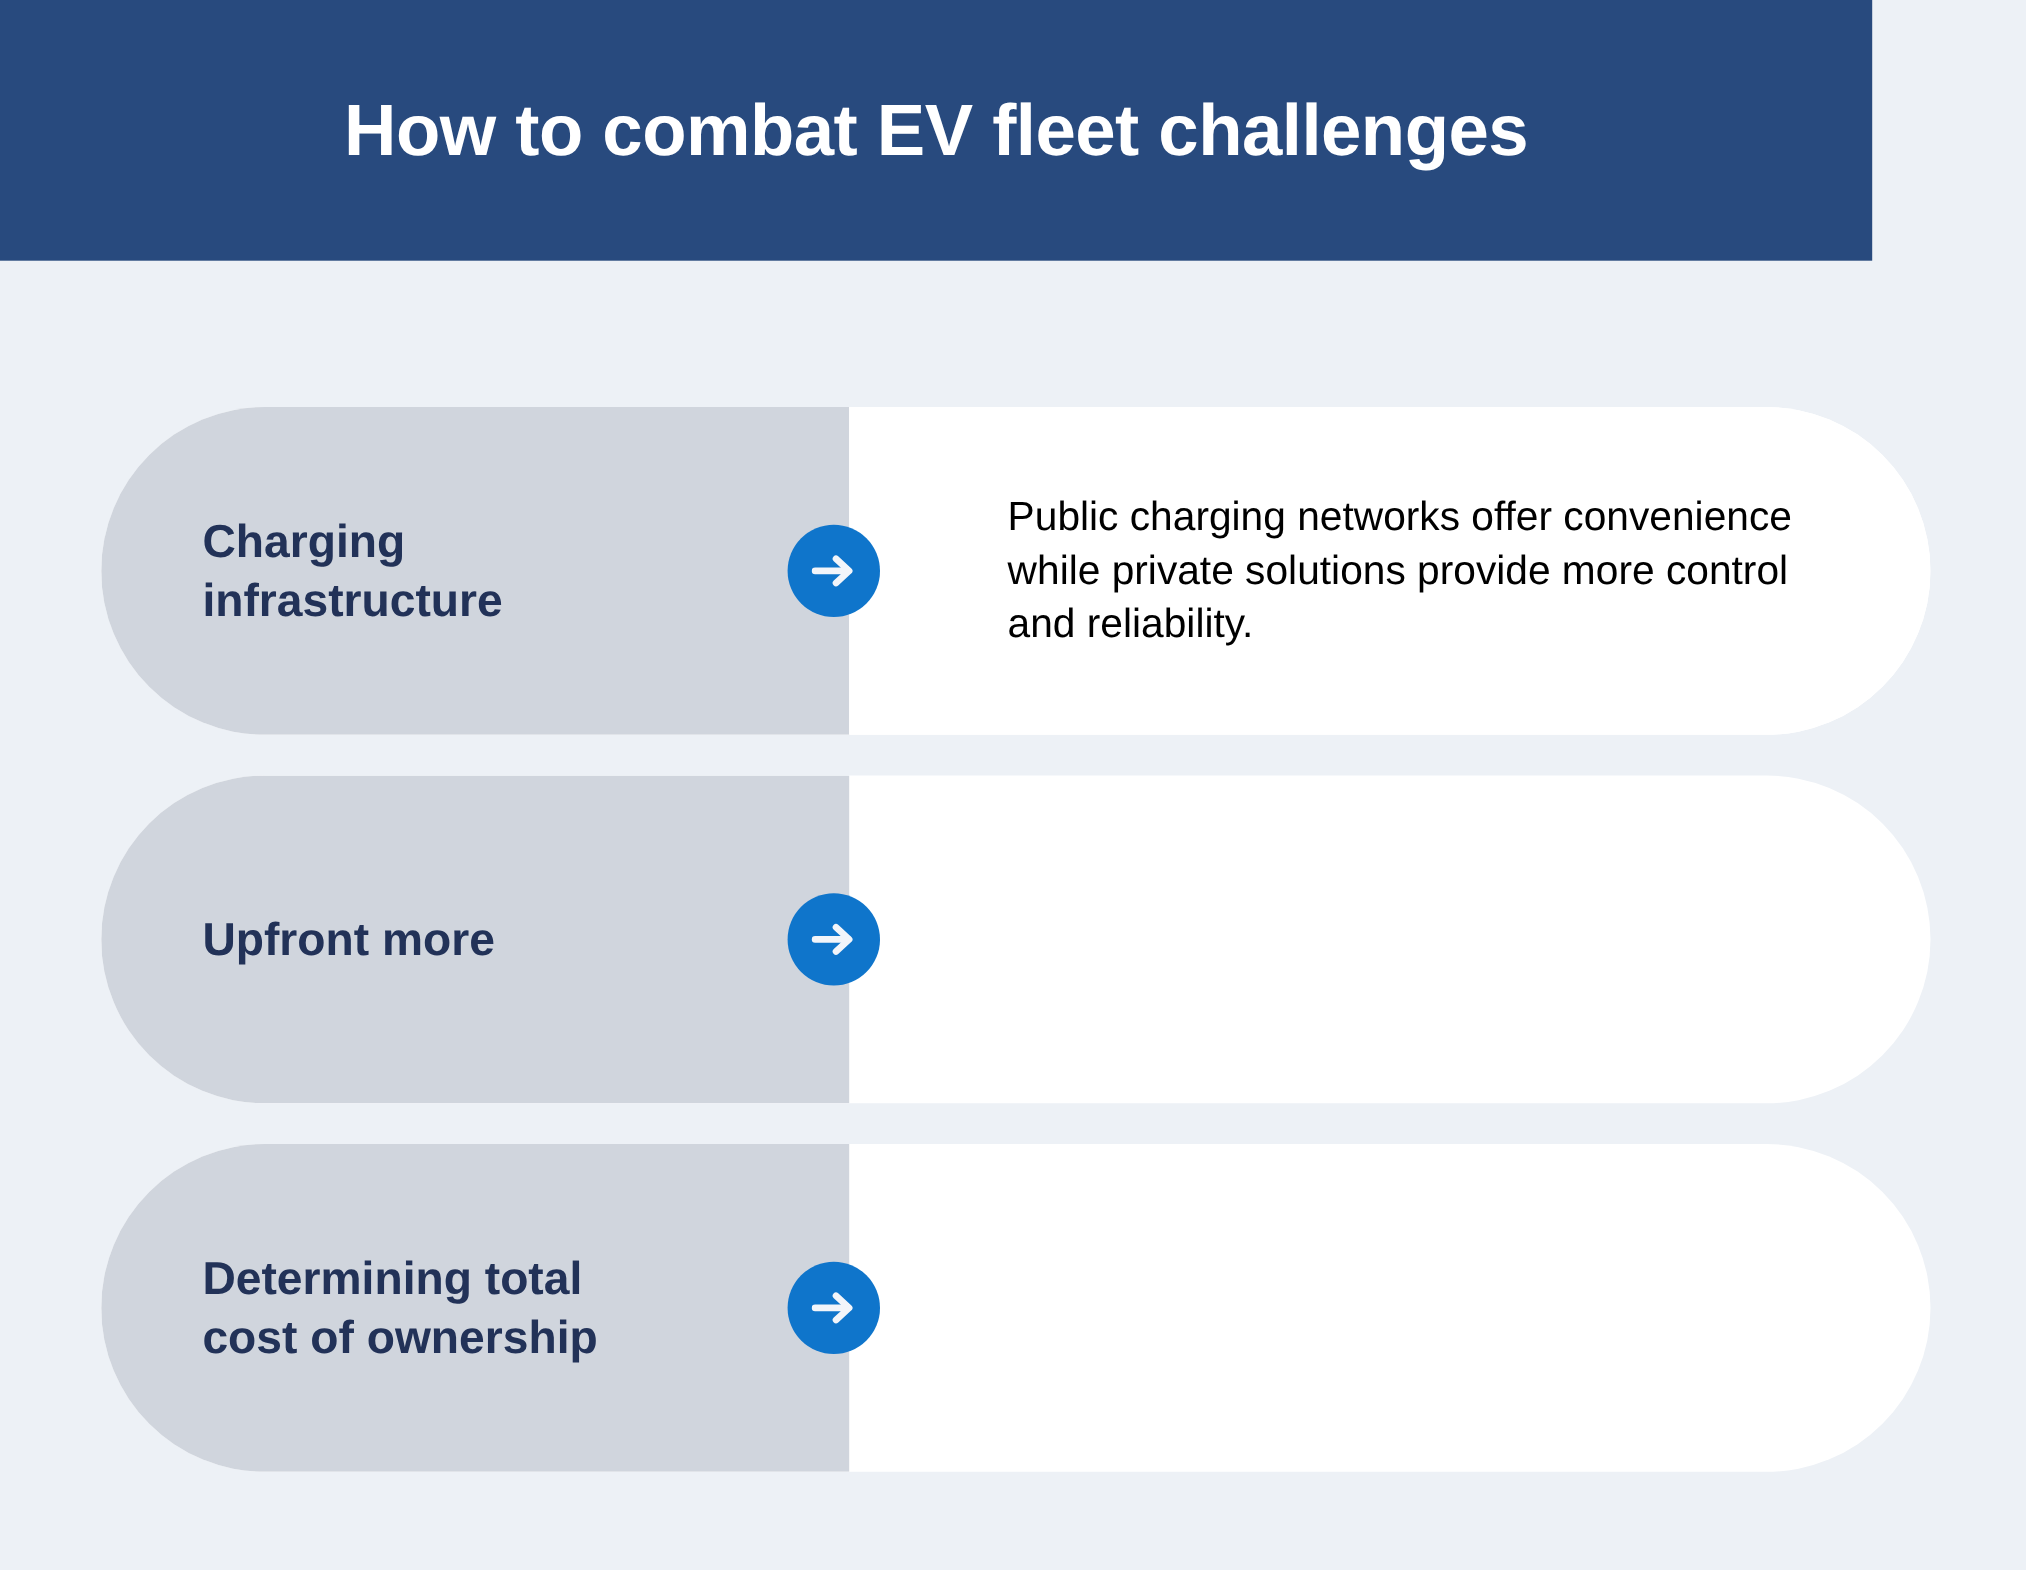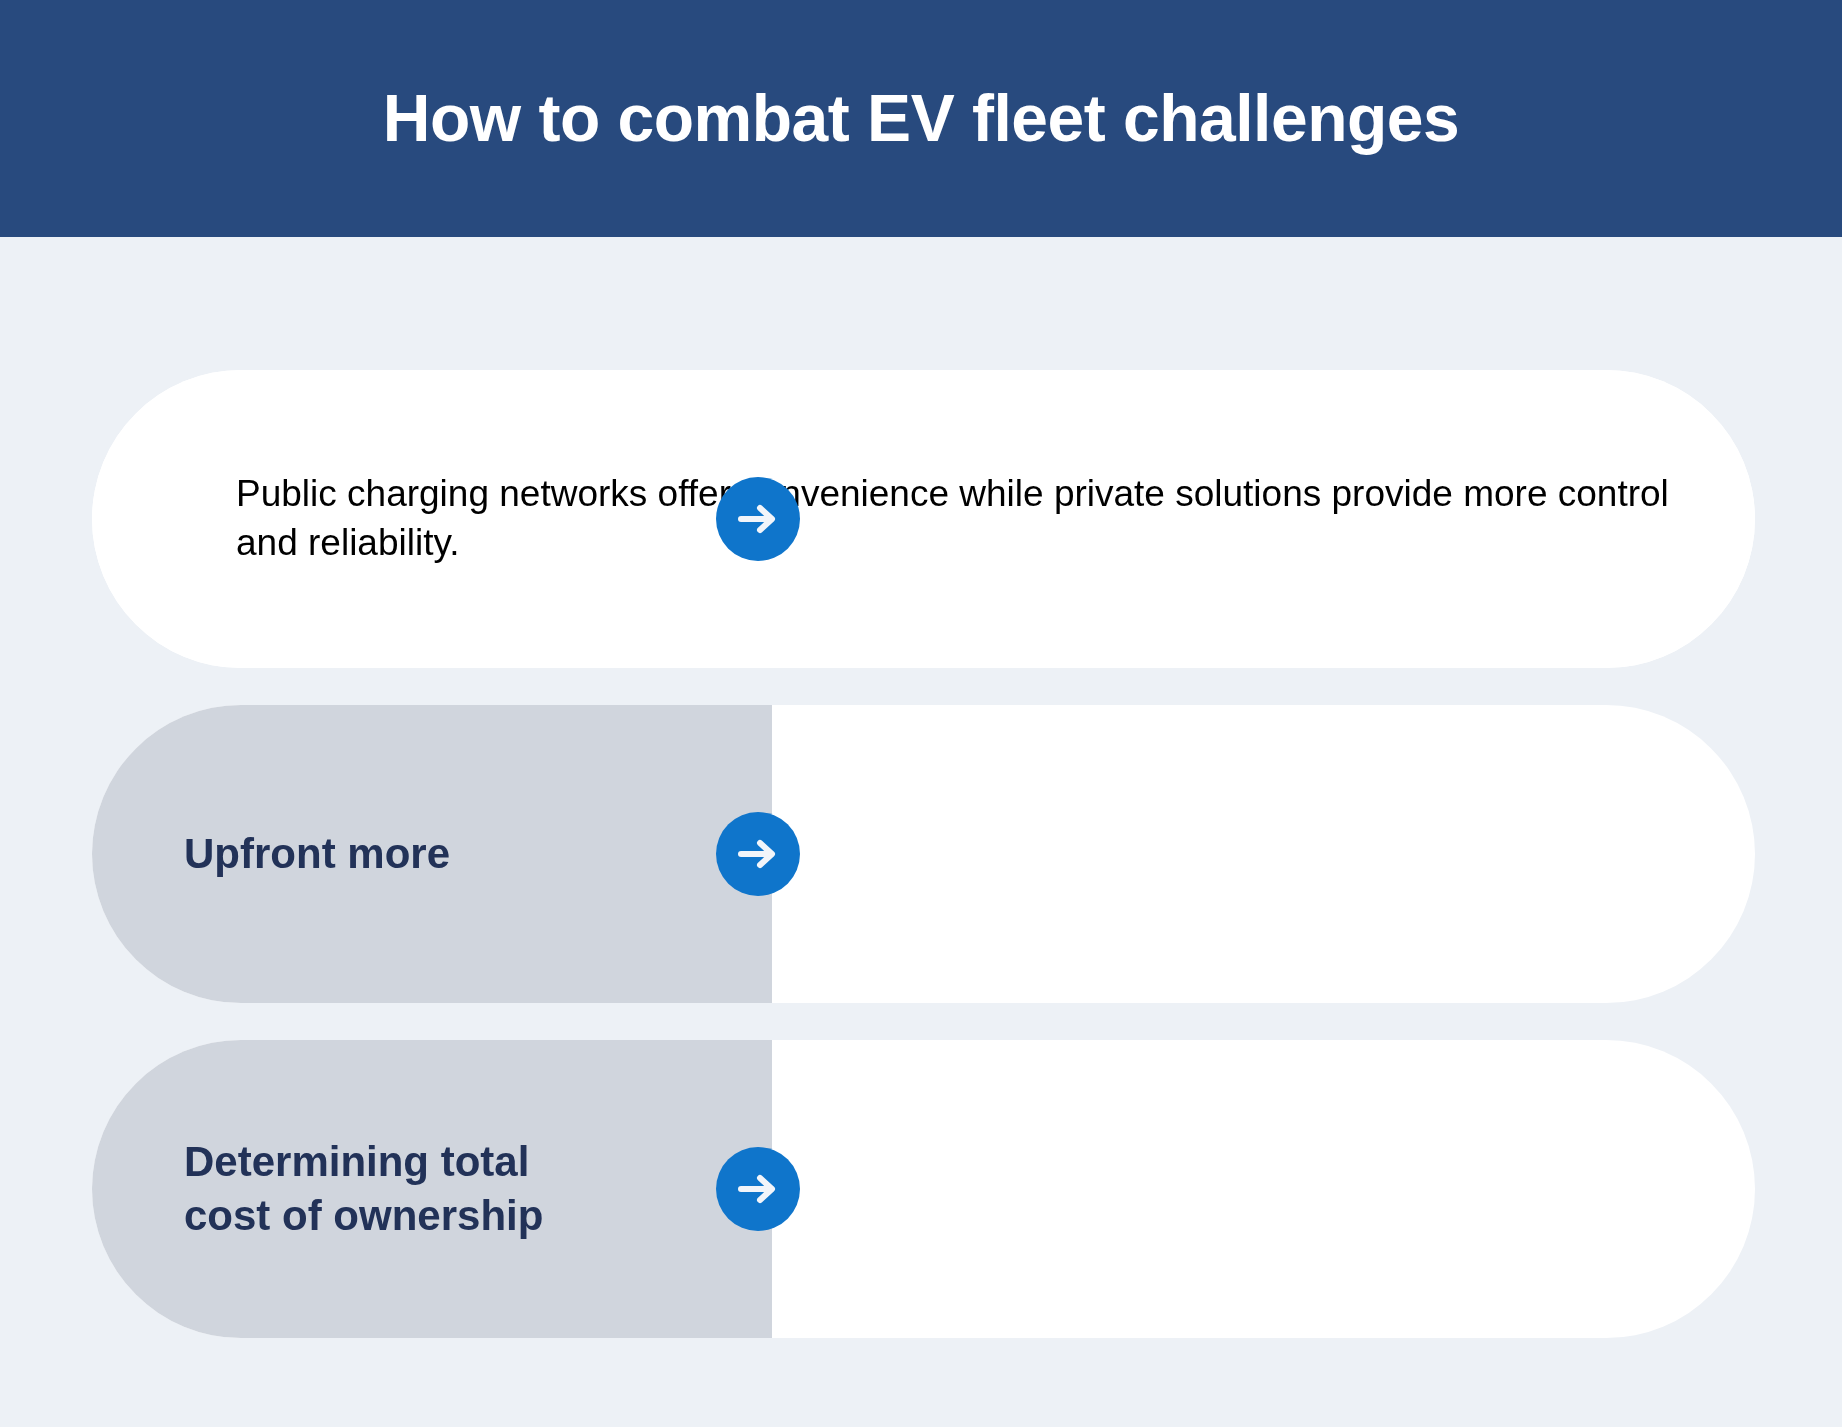--- a/index.html
+++ b/index.html
@@ -19,21 +19,21 @@
     width: 1842px;
     height: 1427px;
     background: #edf1f6;
   }
 
   
   .header {
     position: absolute;
     left: 0;
     top: 0;
-    width: 1842px;
+    width: 1702px;
     height: 237px;
     background: #284a7e;
     display: flex;
     align-items: center;
     justify-content: center;
   }
   .header-title {
     color: #ffffff;
     font-size: 66px;
     font-weight: bold;
@@ -132,20 +132,24 @@
 
 <div class="page">
 
   <div class="header">
     <div class="header-title">How to combat EV fleet challenges</div>
   </div>
 
   <div class="cards">
 
     <div class="card">
+      <div class="card-left">
+        <div class="card-title">Charging
+infrastructure</div>
+      </div>
       <div class="arrow-badge">
         <svg width="46" height="46" viewBox="0 0 46 46" aria-hidden="true">
           <path d="M6 23 H36" stroke="#f2f5fa" stroke-width="6" stroke-linecap="round" fill="none"></path>
           <path d="M25 12 L37 23 L25 34" stroke="#f2f5fa" stroke-width="6" stroke-linecap="round" stroke-linejoin="round" fill="none"></path>
         </svg>
       </div>
       <div class="card-right">
         <div class="card-body">Public charging networks offer convenience while private solutions provide more control and reliability.</div>
       </div>
     </div>

